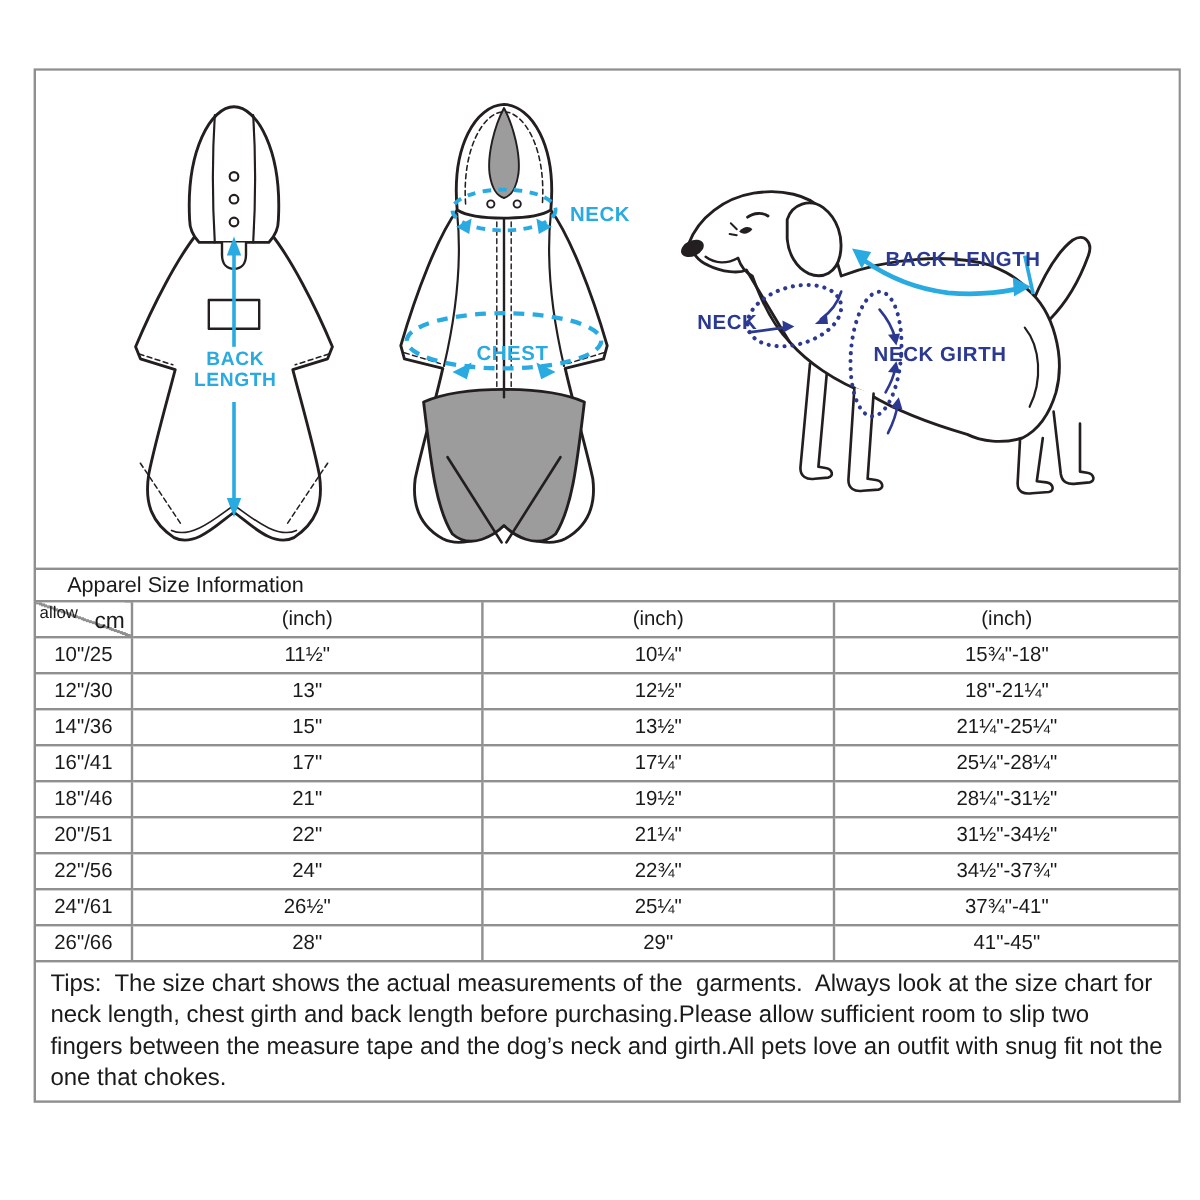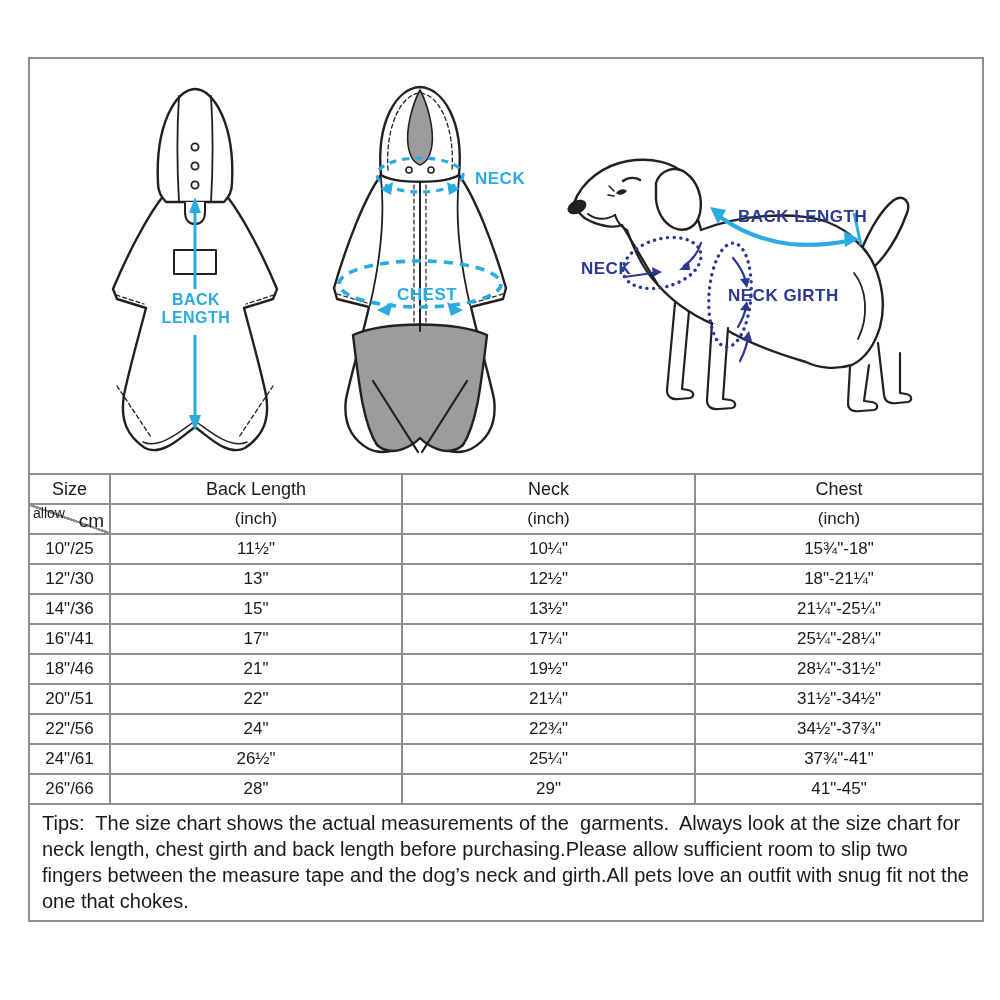--- a/index.html
+++ b/index.html
@@ -166,25 +166,22 @@
     </div>
 
     <table class="size-table">
       <colgroup>
         <col class="col-size">
           <col class="col-back">
           <col class="col-neck">
           <col class="col-chest">
       </colgroup>
       <tbody>
-      <tr class="head-row">
-        <td>Size</td>
-        <td>Back Length</td>
-        <td>Neck</td>
-        <td>Chest</td>
+          <tr class="title-row">
+        <td colspan="4">Apparel Size Information</td>
       </tr>
       <tr class="unit-row">
         <td class="diag">
           <span class="u-top">allow</span>
           <span class="u-bot">cm</span>
         </td>
         <td>(inch)</td>
         <td>(inch)</td>
         <td>(inch)</td>
       </tr>

